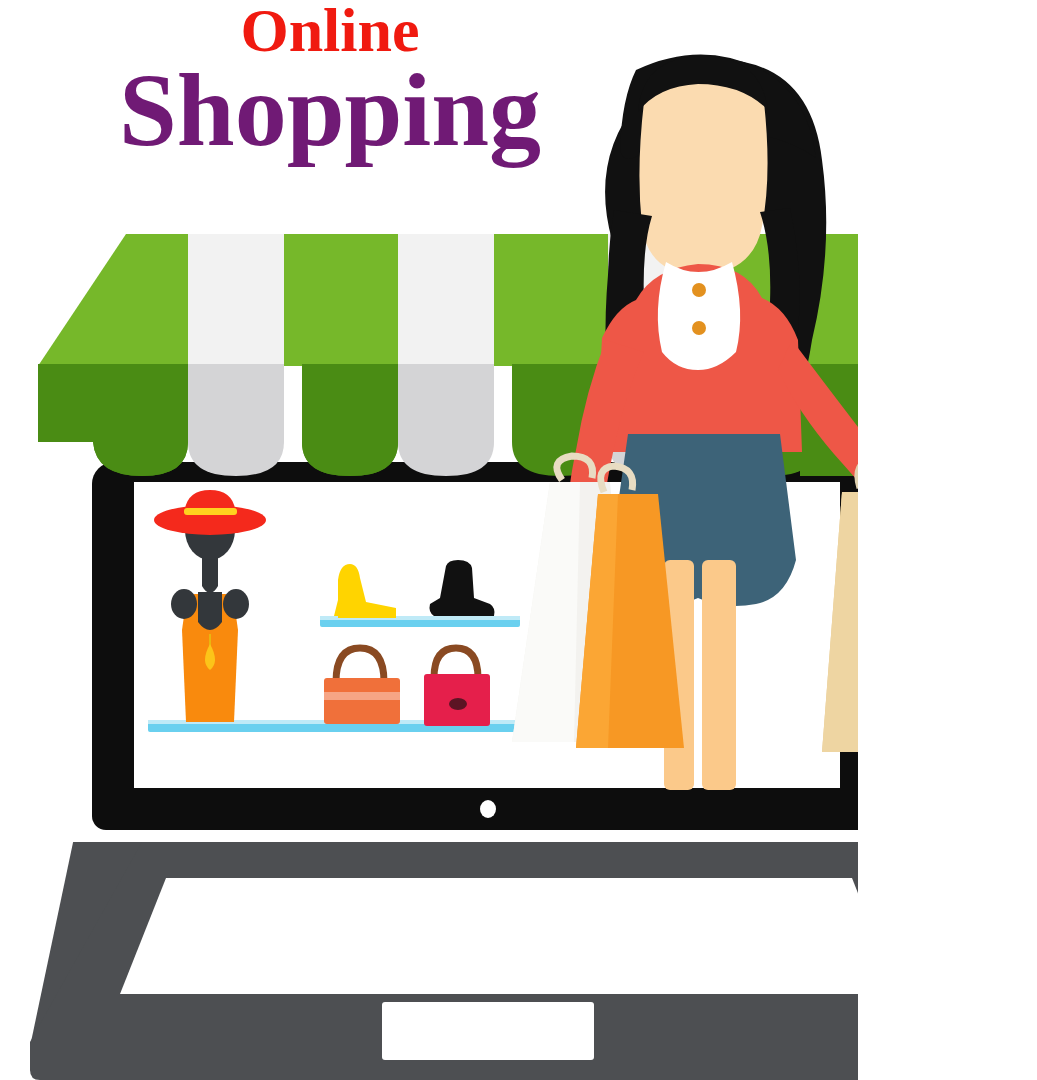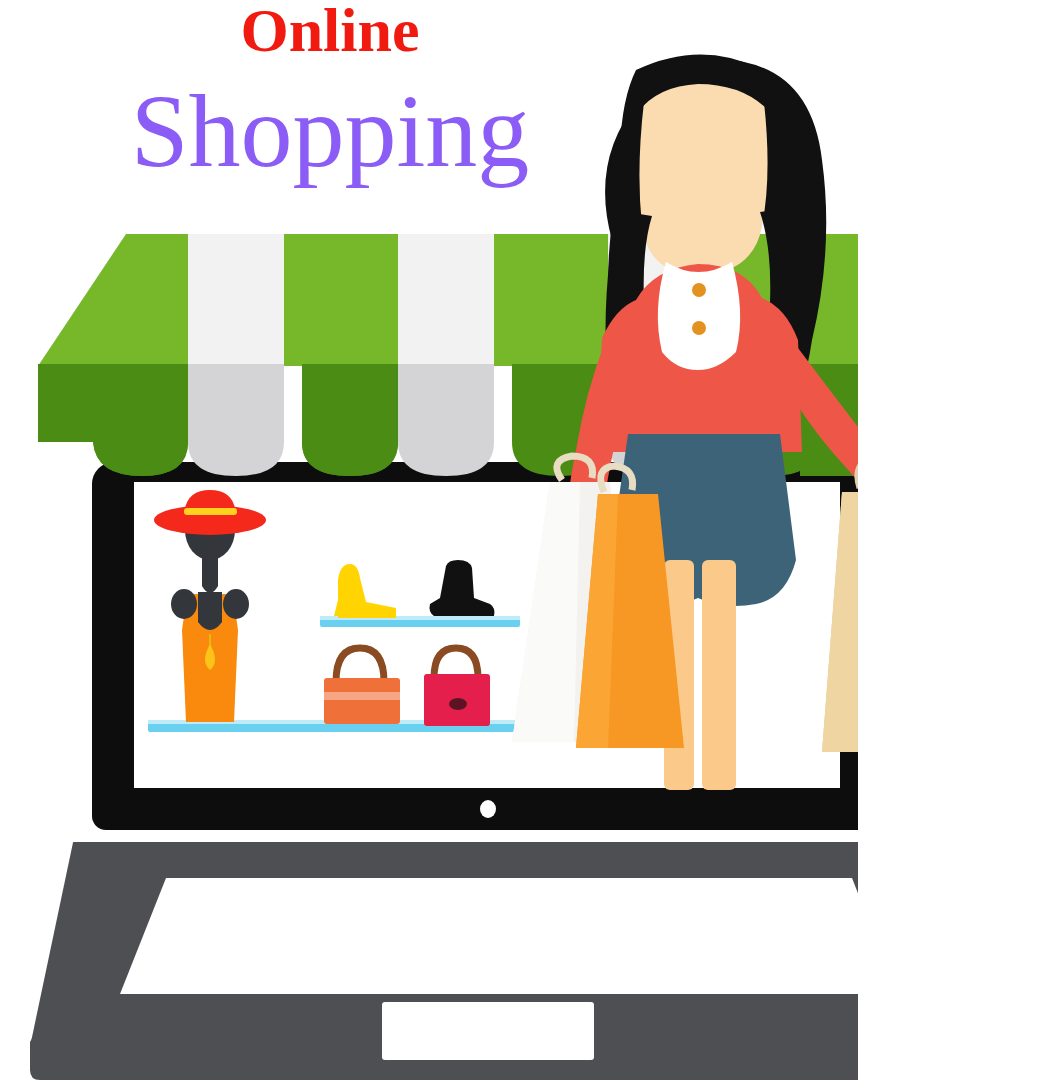--- a/index.html
+++ b/index.html
@@ -25,27 +25,27 @@
     width: 660px;
     text-align: center;
     font-family: "Liberation Serif", serif;
     font-size: 62px;
     font-weight: 700;
     color: #f01a10;
     letter-spacing: 0px;
     line-height: 1.05;
   }
   #title-shopping {
-    left: 0; top: 76px;
+    left: 0; top: 55px;
     width: 660px;
     text-align: center;
     font-family: "Liberation Serif", serif;
     font-size: 104px;
-    font-weight: 400;
-    color: #8b5cf6;
+    font-weight: 700;
+    color: #701a75;
     line-height: 1.05;
   }
 
   
   #laptop-lid {
     left: 92px; top: 462px;
     width: 790px; height: 368px;
     background: #0d0d0d;
     border-radius: 22px 22px 14px 14px;
   }

